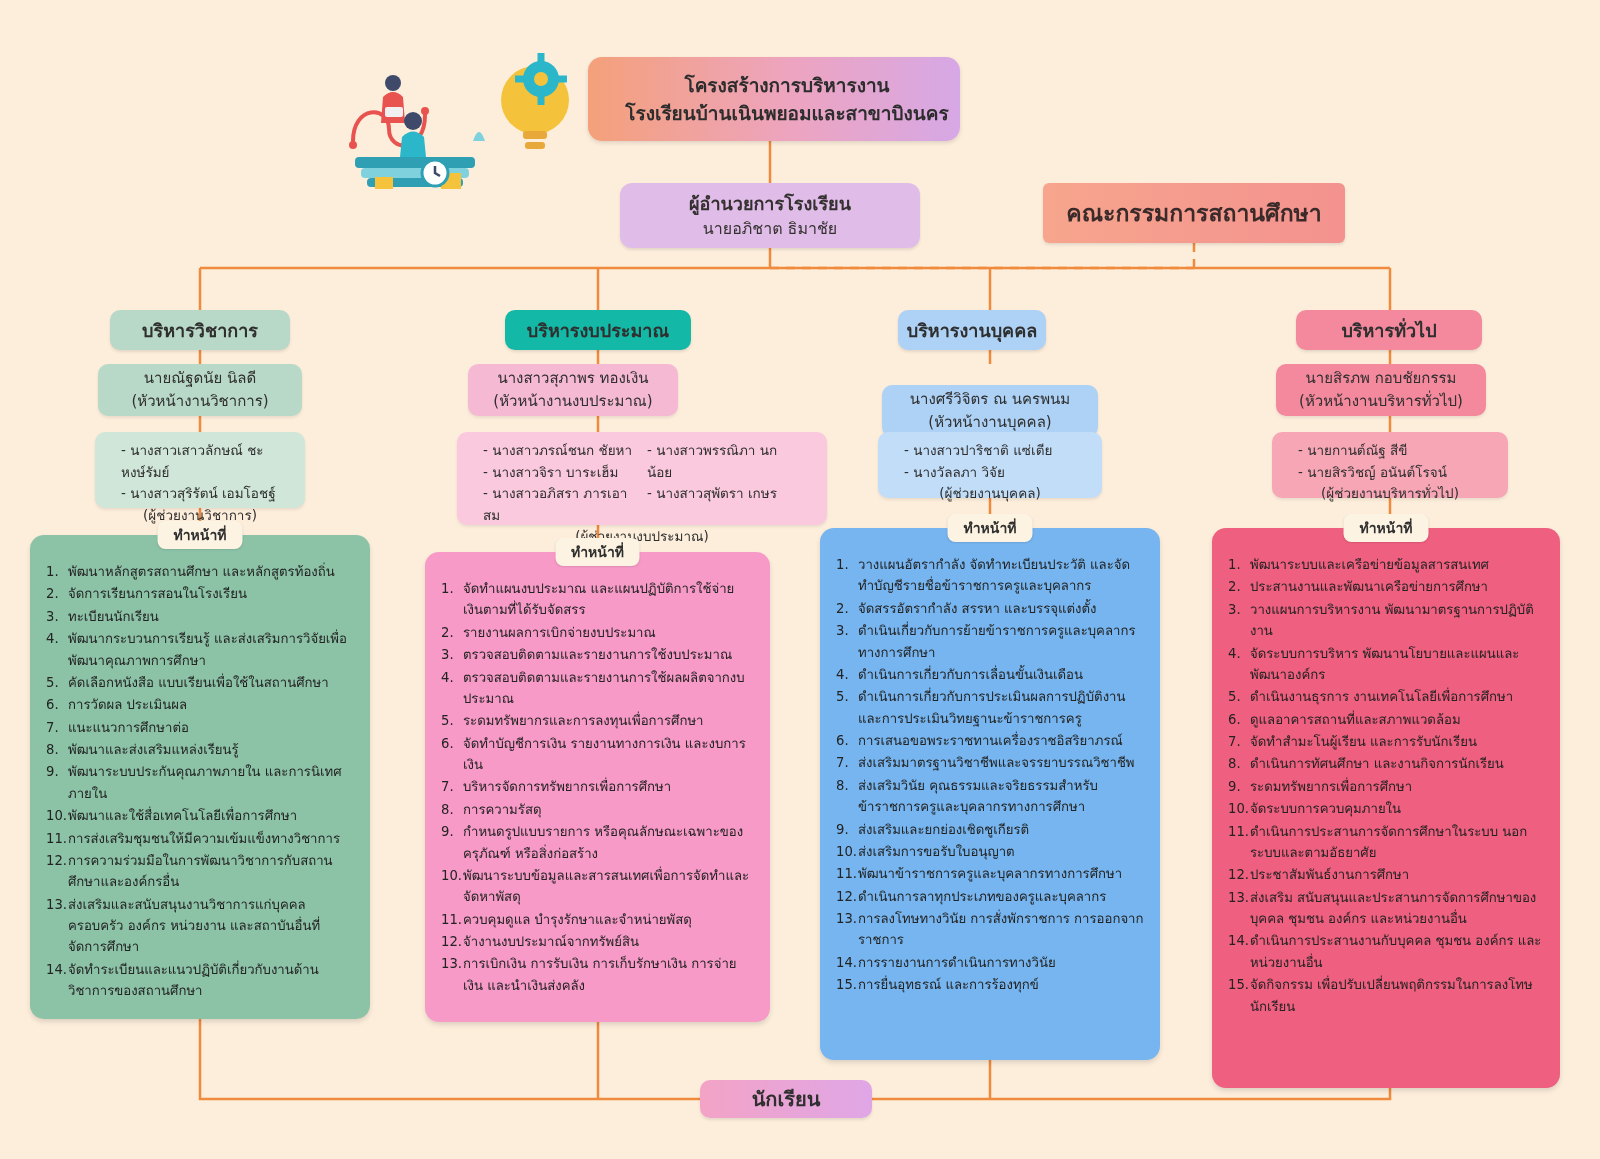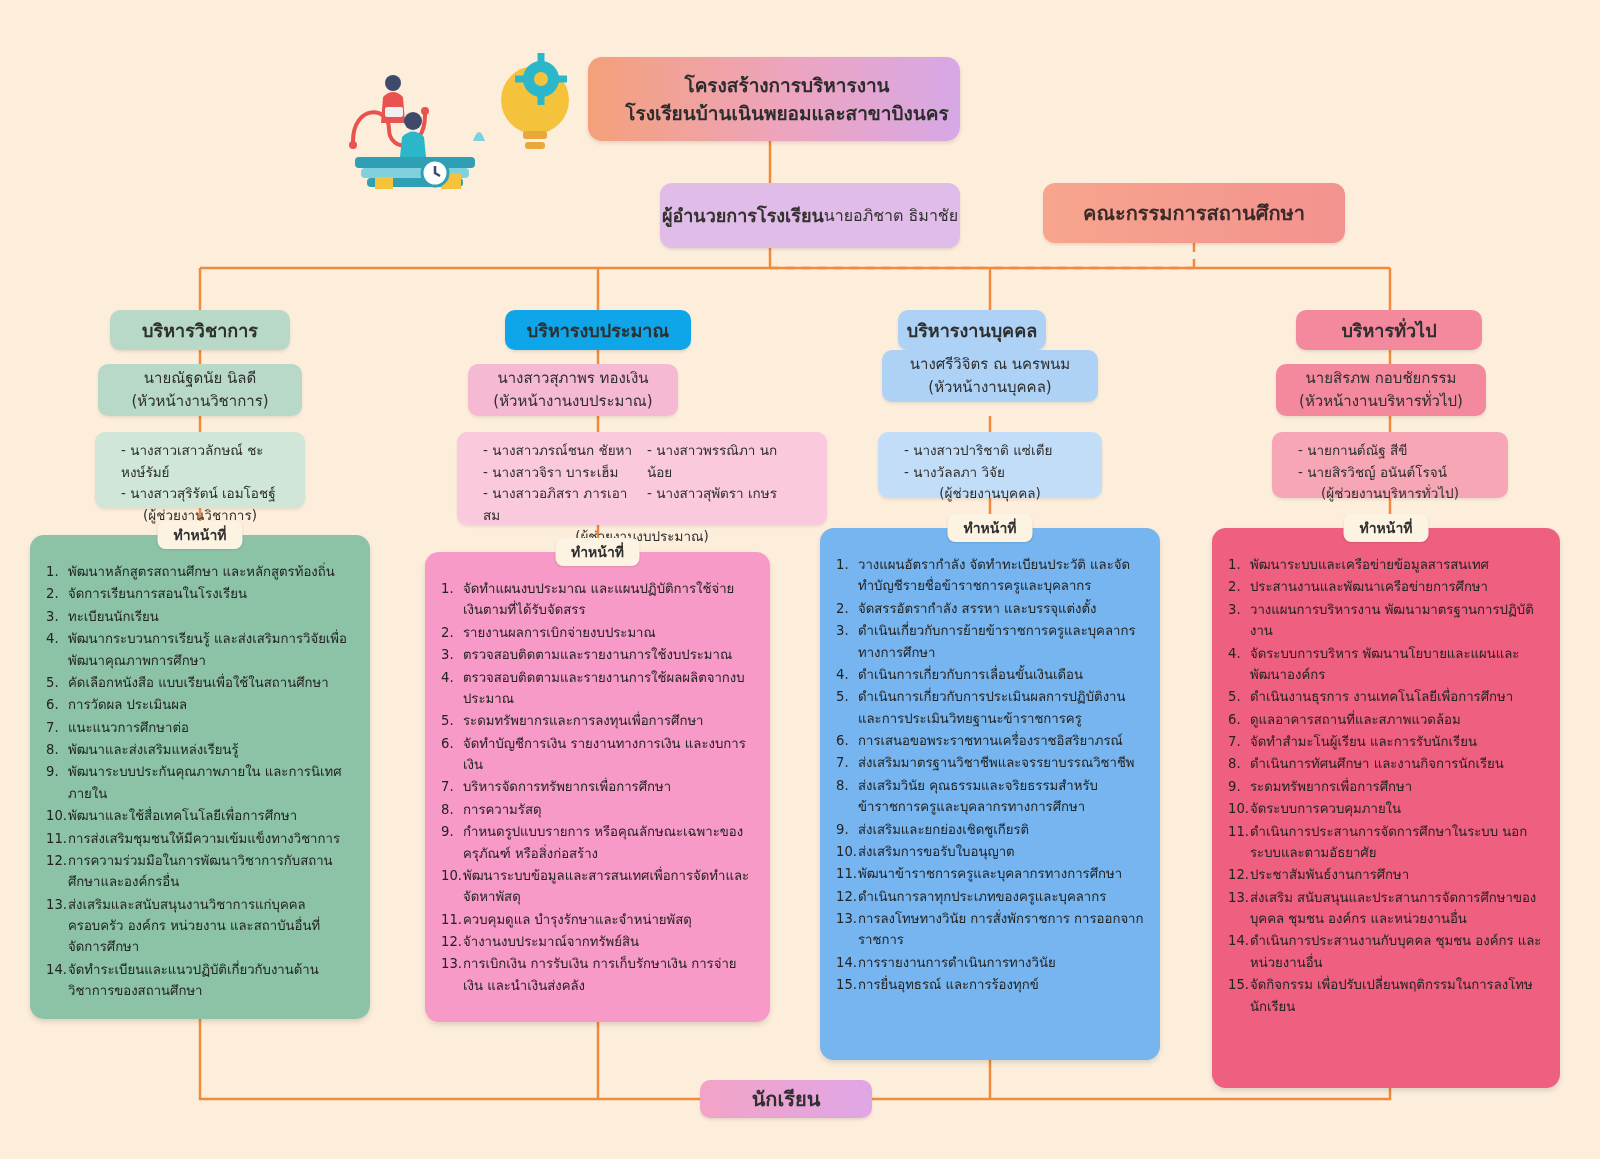--- a/index.html
+++ b/index.html
@@ -21,33 +21,32 @@
     border-radius:14px;
     background:linear-gradient(90deg,#f4a07a 0%, #eda4c0 55%, #d6a8e6 100%);
     display:flex; flex-direction:column; align-items:center; justify-content:center;
     color:#2d2d2d; font-weight:bold; font-size:19px; line-height:1.5;
     box-shadow:0 2px 4px rgba(0,0,0,.12);
     padding-left:26px;
   }
   .director-box {
     position:absolute; left:620px; top:183px; width:300px; height:65px;
     border-radius:12px; background:#e0bde8;
-    display:flex; flex-direction:row; align-items:center; justify-content:center;
+    display:flex; flex-direction:column; align-items:center; justify-content:center;
     font-size:17px; color:#33302f; line-height:1.5;
     box-shadow:0 2px 3px rgba(0,0,0,.10);
-    margin-left:40px;
   }
   .director-box .nm { font-weight:bold; font-size:18px; }
   .director-box .sub { font-size:16px; }
   .committee-box {
     position:absolute; left:1043px; top:183px; width:302px; height:60px;
-    border-radius:12px;
+    border-radius:6px;
     background:linear-gradient(90deg,#f7a58d 0%, #f3928f 100%);
     display:flex; align-items:center; justify-content:center;
-    font-size:20px; font-weight:bold; color:#3a2a2a;
+    font-size:23px; font-weight:bold; color:#3a2a2a;
     box-shadow:0 2px 3px rgba(0,0,0,.10);
   }
 
   
   .dept-title {
     position:absolute; height:40px; border-radius:10px;
     display:flex; align-items:center; justify-content:center;
     font-size:18px; font-weight:bold; color:#2f2f2f;
     box-shadow:0 2px 3px rgba(0,0,0,.10);
   }
@@ -80,21 +79,21 @@
     padding-left:22px; text-indent:-22px; margin-bottom:1px;
   }
   .duty-box li .num { display:inline-block; width:22px; text-indent:0; }
 
   
   .g-title { background:#b9d9c8; }
   .g-head  { background:#b9d9c8; }
   .g-staff { background:#cfe6d8; }
   .g-duty  { background:#8cc3a7; }
 
-  .p-title { background:#0ea5e9; }
+  .p-title { background:#14b8a6; }
   .p-head  { background:#f6b9d3; }
   .p-staff { background:#fac9dd;margin-left:44px; }
   .p-duty  { background:#f79ac7; }
 
   .b-title { background:#aed2f5; }
   .b-head  { background:#aed2f5; }
   .b-staff { background:#c2ddf8; }
   .b-duty  { background:#76b5ef; }
 
   .r-title { background:#f4899e; }
@@ -267,21 +266,21 @@
       <li><span class="num">8.</span><span>การความรัสดุ</span></li>
       <li><span class="num">9.</span><span>กำหนดรูปแบบรายการ หรือคุณลักษณะเฉพาะของครุภัณฑ์ หรือสิ่งก่อสร้าง</span></li>
       <li><span class="num">10.</span><span>พัฒนาระบบข้อมูลและสารสนเทศเพื่อการจัดทำและจัดหาพัสดุ</span></li>
       <li><span class="num">11.</span><span>ควบคุมดูแล บำรุงรักษาและจำหน่ายพัสดุ</span></li>
       <li><span class="num">12.</span><span>จัางานงบประมาณ์จากทรัพย์สิน</span></li>
       <li><span class="num">13.</span><span>การเบิกเงิน  การรับเงิน การเก็บรักษาเงิน การจ่ายเงิน และนำเงินส่งคลัง</span></li>
     </ol>
   </div>
 
   <div class="dept-title b-title" style="left:898px; top:310px; width:148px;">บริหารงานบุคคล</div>
-  <div class="dept-head b-head" style="left:882px; top:350px; width:216px; height:52px;">
+  <div class="dept-head b-head" style="left:882px; top:385px; width:216px; height:52px;">
     <div>นางศรีวิจิตร  ณ นครพนม</div>
     <div>(หัวหน้างานบุคคล)</div>
   </div>
   <div class="dept-staff b-staff" style="left:878px; top:432px; width:224px; height:66px;">
     <div>- นางสาวปาริชาติ  แซ่เตีย</div>
     <div>- นางวัลลภา  วิจัย</div>
     <div class="center">(ผู้ช่วยงานบุคคล)</div>
   </div>
   <div class="duty-box b-duty" style="left:820px; top:528px; width:340px; height:532px;">
     <div class="duty-label">ทำหน้าที่</div>

